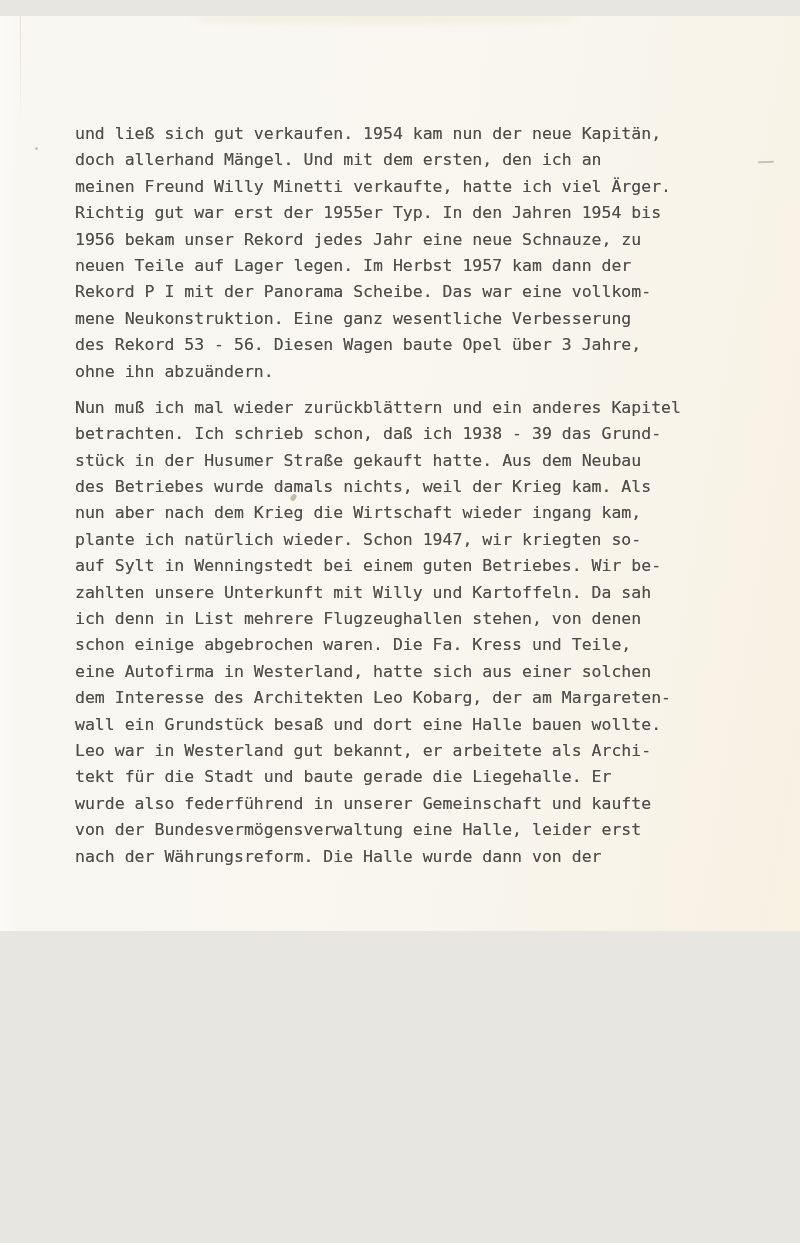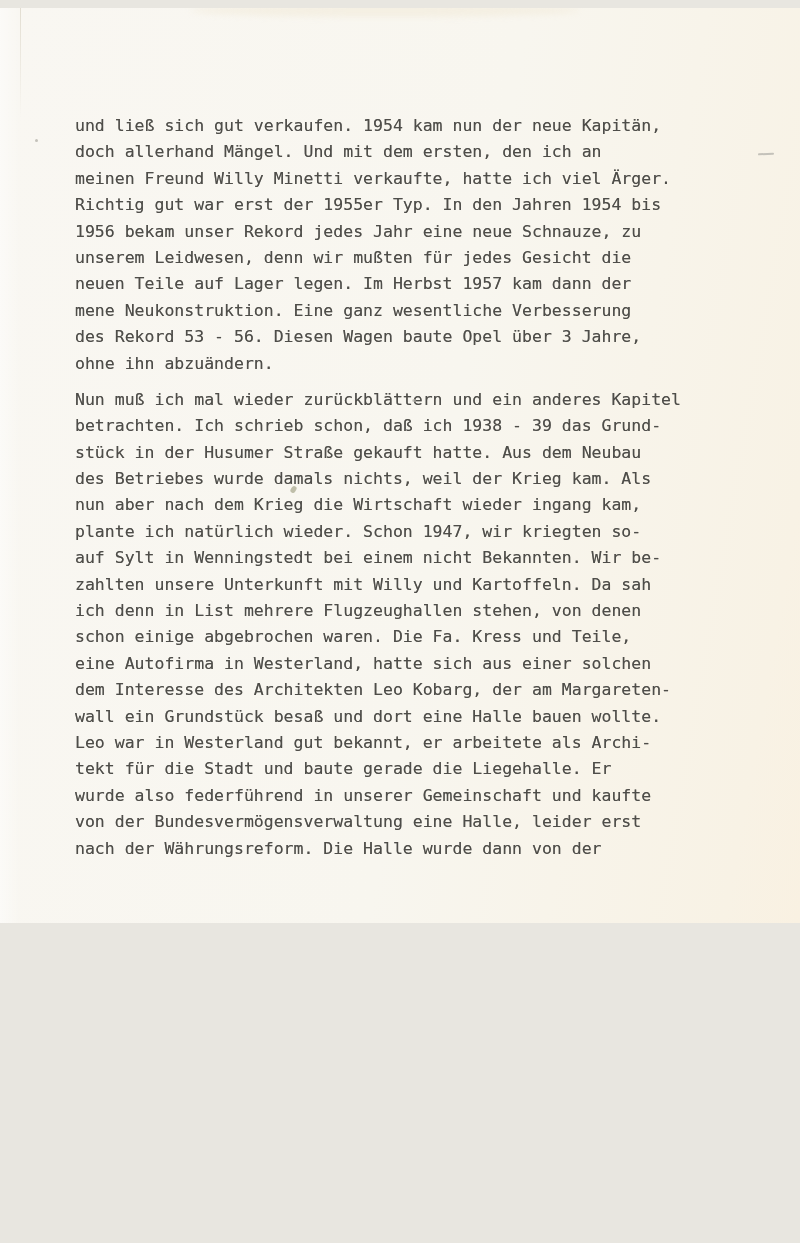--- a/index.html
+++ b/index.html
@@ -1,20 +1,20 @@
 <!DOCTYPE html>
 <html><head>
 <meta charset="utf-8">
 <style>
   html, body { margin: 0; padding: 0; background: #e8e6e0; }
   .sheet {
     position: relative;
     width: 800px;
     height: 915px;
-    margin: 8px auto;
+    margin: 16px auto;
     overflow: hidden;
     background: linear-gradient(100deg, #f9f7f2 0%, #f8f6ef 55%, #f8f2e5 92%, #f9f1e2 100%);
     font-family: "DejaVu Sans Mono", "Liberation Mono", monospace;
   }
   
   .top-smudge {
     position: absolute; left: 190px; top: -4px; width: 390px; height: 13px;
     background: #eee4cd; opacity: 0.38; border-radius: 50%; filter: blur(3px);
   }
   .left-light {
@@ -74,34 +74,34 @@
   <div class="left-light"></div>
   <div class="fold-line"></div>
 
   <div class="textblock">
     <div class="para">
       <div class="line">und ließ sich gut verkaufen. 1954 kam nun der neue Kapitän,</div>
       <div class="line">doch allerhand Mängel. Und mit dem ersten, den ich an</div>
       <div class="line">meinen Freund Willy Minetti verkaufte, hatte ich viel Ärger.</div>
       <div class="line">Richtig gut war erst der 1955er Typ. In den Jahren 1954 bis</div>
       <div class="line">1956 bekam unser Rekord jedes Jahr eine neue Schnauze, zu</div>
-      <div class="line">unserem Leidwesen, denn wir mußten für jedes Gesicht die</div>
       <div class="line">neuen Teile auf Lager legen. Im Herbst 1957 kam dann der</div>
+      <div class="line">Rekord P I mit der Panorama Scheibe. Das war eine vollkom-</div>
       <div class="line">mene Neukonstruktion. Eine ganz wesentliche Verbesserung</div>
       <div class="line">des Rekord 53 - 56. Diesen Wagen baute Opel über 3 Jahre,</div>
       <div class="line">ohne ihn abzuändern.</div>
     </div>
     <div class="para">
       <div class="line">Nun muß ich mal wieder zurückblättern und ein anderes Kapitel</div>
       <div class="line">betrachten. Ich schrieb schon, daß ich 1938 - 39 das Grund-</div>
       <div class="line">stück in der Husumer Straße gekauft hatte. Aus dem Neubau</div>
       <div class="line">des Betriebes wurde damals nichts, weil der Krieg kam. Als</div>
       <div class="line">nun aber nach dem Krieg die Wirtschaft wieder ingang kam,</div>
       <div class="line">plante ich natürlich wieder. Schon 1947, wir kriegten so-</div>
-      <div class="line">auf Sylt in Wenningstedt bei einem nicht Bekannten. Wir be-</div>
+      <div class="line">auf Sylt in Wenningstedt bei einem guten Betriebes. Wir be-</div>
       <div class="line">zahlten unsere Unterkunft mit Willy und Kartoffeln. Da sah</div>
       <div class="line">ich denn in List mehrere Flugzeughallen stehen, von denen</div>
       <div class="line">schon einige abgebrochen waren. Die Fa. Kress und Teile,</div>
       <div class="line">eine Autofirma in Westerland, hatte sich aus einer solchen</div>
       <div class="line">dem Interesse des Architekten Leo Kobarg, der am Margareten-</div>
       <div class="line">wall ein Grundstück besaß und dort eine Halle bauen wollte.</div>
       <div class="line">Leo war in Westerland gut bekannt, er arbeitete als Archi-</div>
       <div class="line">tekt für die Stadt und baute gerade die Liegehalle. Er</div>
       <div class="line">wurde also federführend in unserer Gemeinschaft und kaufte</div>
       <div class="line">von der Bundesvermögensverwaltung eine Halle, leider erst</div>

